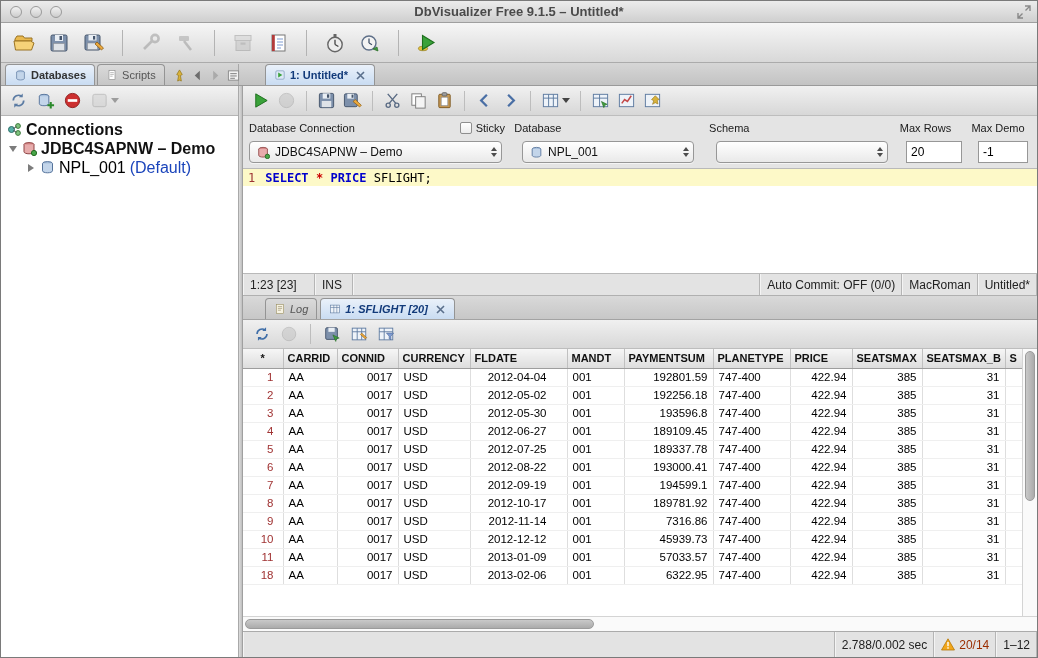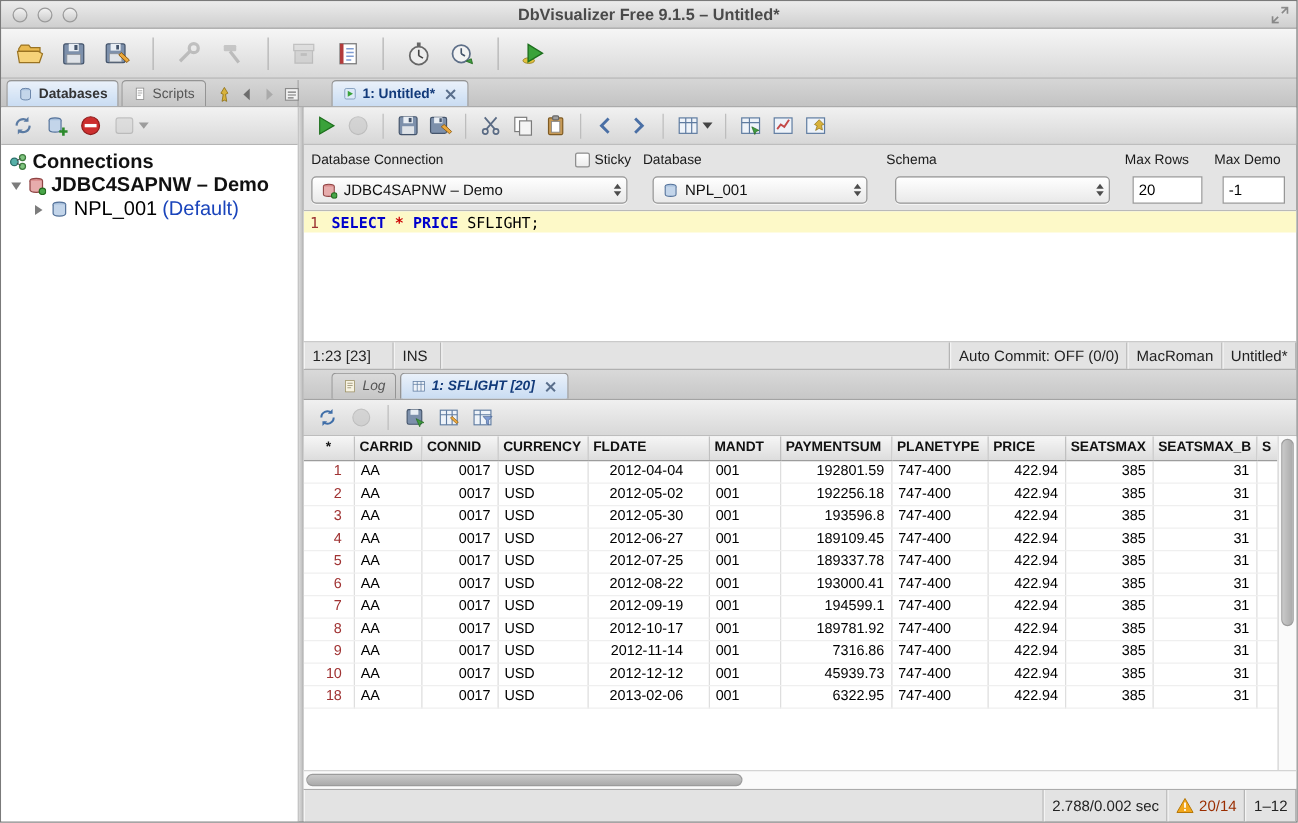--- a/index.html
+++ b/index.html
@@ -730,20 +730,34 @@
                     <td class="c4">2012-12-12</td>
                     <td class="c5">001</td>
                     <td class="c6">45939.73</td>
                     <td class="c7">747-400</td>
                     <td class="c8">422.94</td>
                     <td class="c9">385</td>
                     <td class="c10">31</td>
                     <td class="c11"></td>
                   </tr>
                   <tr>
+                    <td class="c0">11</td>
+                    <td class="c1">AA</td>
+                    <td class="c2">0017</td>
+                    <td class="c3">USD</td>
+                    <td class="c4">2013-01-09</td>
+                    <td class="c5">001</td>
+                    <td class="c6">57033.57</td>
+                    <td class="c7">747-400</td>
+                    <td class="c8">422.94</td>
+                    <td class="c9">385</td>
+                    <td class="c10">31</td>
+                    <td class="c11"></td>
+                  </tr>
+                  <tr>
                     <td class="c0">18</td>
                     <td class="c1">AA</td>
                     <td class="c2">0017</td>
                     <td class="c3">USD</td>
                     <td class="c4">2013-02-06</td>
                     <td class="c5">001</td>
                     <td class="c6">6322.95</td>
                     <td class="c7">747-400</td>
                     <td class="c8">422.94</td>
                     <td class="c9">385</td>

